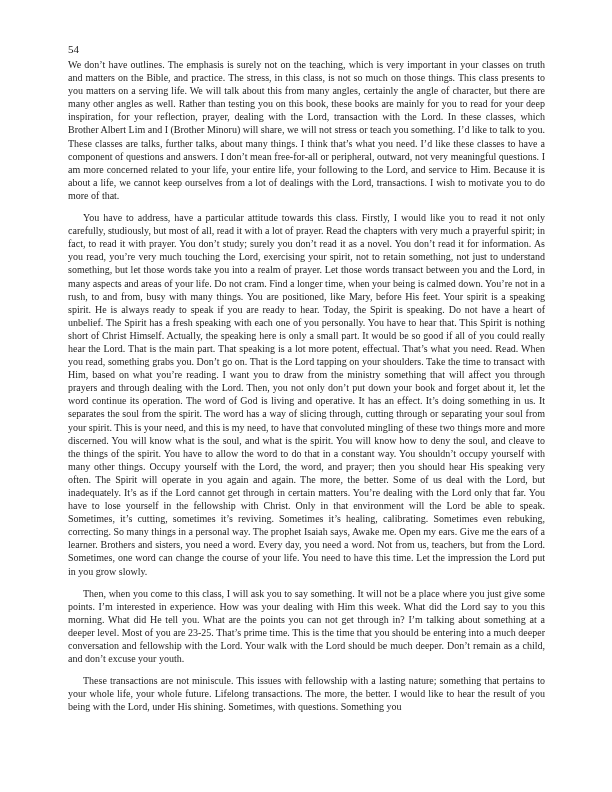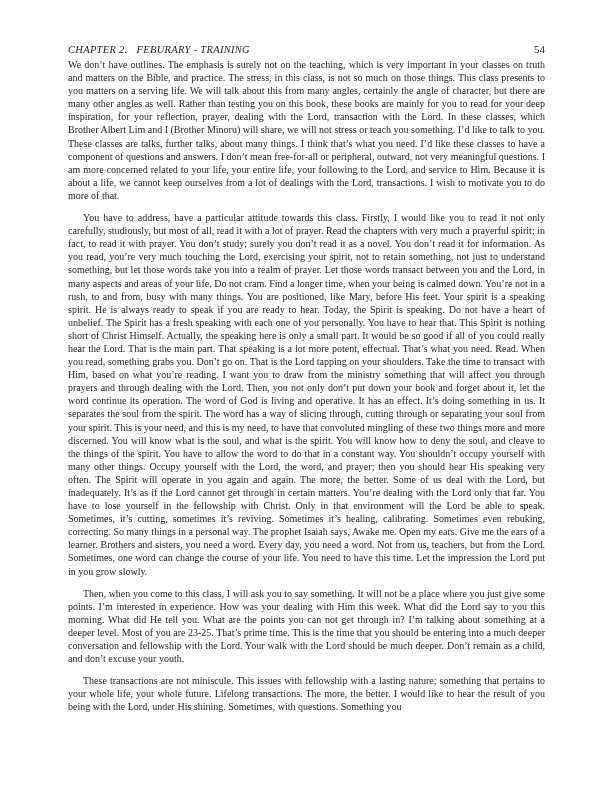--- a/index.html
+++ b/index.html
@@ -55,23 +55,20 @@
   .body-text p.flush {
     text-indent: 0;
   }
 </style>
 </head>
 <body>
 
 <div class="page">
 
   <div class="running-header">
-    <span class="chapter-mark">
-      <span>CHAPTER 2.</span><span class="chapter-title-part">FEBURARY - TRAINING</span>
-    </span>
     <span class="page-number">54</span>
   </div>
 
   <div class="body-text">
     <p class="flush">We don’t have outlines. The emphasis is surely not on the teaching, which is very important in your classes on truth and matters on the Bible, and practice. The stress, in this class, is not so much on those things. This class presents to you matters on a serving life. We will talk about this from many angles, certainly the angle of character, but there are many other angles as well. Rather than testing you on this book, these books are mainly for you to read for your deep inspiration, for your reflection, prayer, dealing with the Lord, transaction with the Lord. In these classes, which Brother Albert Lim and I (Brother Minoru) will share, we will not stress or teach you something. I’d like to talk to you. These classes are talks, further talks, about many things. I think that’s what you need. I’d like these classes to have a component of questions and answers. I don’t mean free-for-all or peripheral, outward, not very meaningful questions. I am more concerned related to your life, your entire life, your following to the Lord, and service to Him. Because it is about a life, we cannot keep ourselves from a lot of dealings with the Lord, transactions. I wish to motivate you to do more of that.</p>
     <p>You have to address, have a particular attitude towards this class. Firstly, I would like you to read it not only carefully, studiously, but most of all, read it with a lot of prayer. Read the chapters with very much a prayerful spirit; in fact, to read it with prayer. You don’t study; surely you don’t read it as a novel. You don’t read it for information. As you read, you’re very much touching the Lord, exercising your spirit, not to retain something, not just to understand something, but let those words take you into a realm of prayer. Let those words transact between you and the Lord, in many aspects and areas of your life. Do not cram. Find a longer time, when your being is calmed down. You’re not in a rush, to and from, busy with many things. You are positioned, like Mary, before His feet. Your spirit is a speaking spirit. He is always ready to speak if you are ready to hear. Today, the Spirit is speaking. Do not have a heart of unbelief. The Spirit has a fresh speaking with each one of you personally. You have to hear that. This Spirit is nothing short of Christ Himself. Actually, the speaking here is only a small part. It would be so good if all of you could really hear the Lord. That is the main part. That speaking is a lot more potent, effectual. That’s what you need. Read. When you read, something grabs you. Don’t go on. That is the Lord tapping on your shoulders. Take the time to transact with Him, based on what you’re reading. I want you to draw from the ministry something that will affect you through prayers and through dealing with the Lord. Then, you not only don’t put down your book and forget about it, let the word continue its operation. The word of God is living and operative. It has an effect. It’s doing something in us. It separates the soul from the spirit. The word has a way of slicing through, cutting through or separating your soul from your spirit. This is your need, and this is my need, to have that convoluted mingling of these two things more and more discerned. You will know what is the soul, and what is the spirit. You will know how to deny the soul, and cleave to the things of the spirit. You have to allow the word to do that in a constant way. You shouldn’t occupy yourself with many other things. Occupy yourself with the Lord, the word, and prayer; then you should hear His speaking very often. The Spirit will operate in you again and again. The more, the better. Some of us deal with the Lord, but inadequately. It’s as if the Lord cannot get through in certain matters. You’re dealing with the Lord only that far. You have to lose yourself in the fellowship with Christ. Only in that environment will the Lord be able to speak. Sometimes, it’s cutting, sometimes it’s reviving. Sometimes it’s healing, calibrating. Sometimes even rebuking, correcting. So many things in a personal way. The prophet Isaiah says, Awake me. Open my ears. Give me the ears of a learner. Brothers and sisters, you need a word. Every day, you need a word. Not from us, teachers, but from the Lord. Sometimes, one word can change the course of your life. You need to have this time. Let the impression the Lord put in you grow slowly.</p>
     <p>Then, when you come to this class, I will ask you to say something. It will not be a place where you just give some points. I’m interested in experience. How was your dealing with Him this week. What did the Lord say to you this morning. What did He tell you. What are the points you can not get through in? I’m talking about something at a deeper level. Most of you are 23-25. That’s prime time. This is the time that you should be entering into a much deeper conversation and fellowship with the Lord. Your walk with the Lord should be much deeper. Don’t remain as a child, and don’t excuse your youth.</p>
     <p>These transactions are not miniscule. This issues with fellowship with a lasting nature; something that pertains to your whole life, your whole future. Lifelong transactions. The more, the better. I would like to hear the result of you being with the Lord, under His shining. Sometimes, with questions. Something you</p>
   </div>
 

